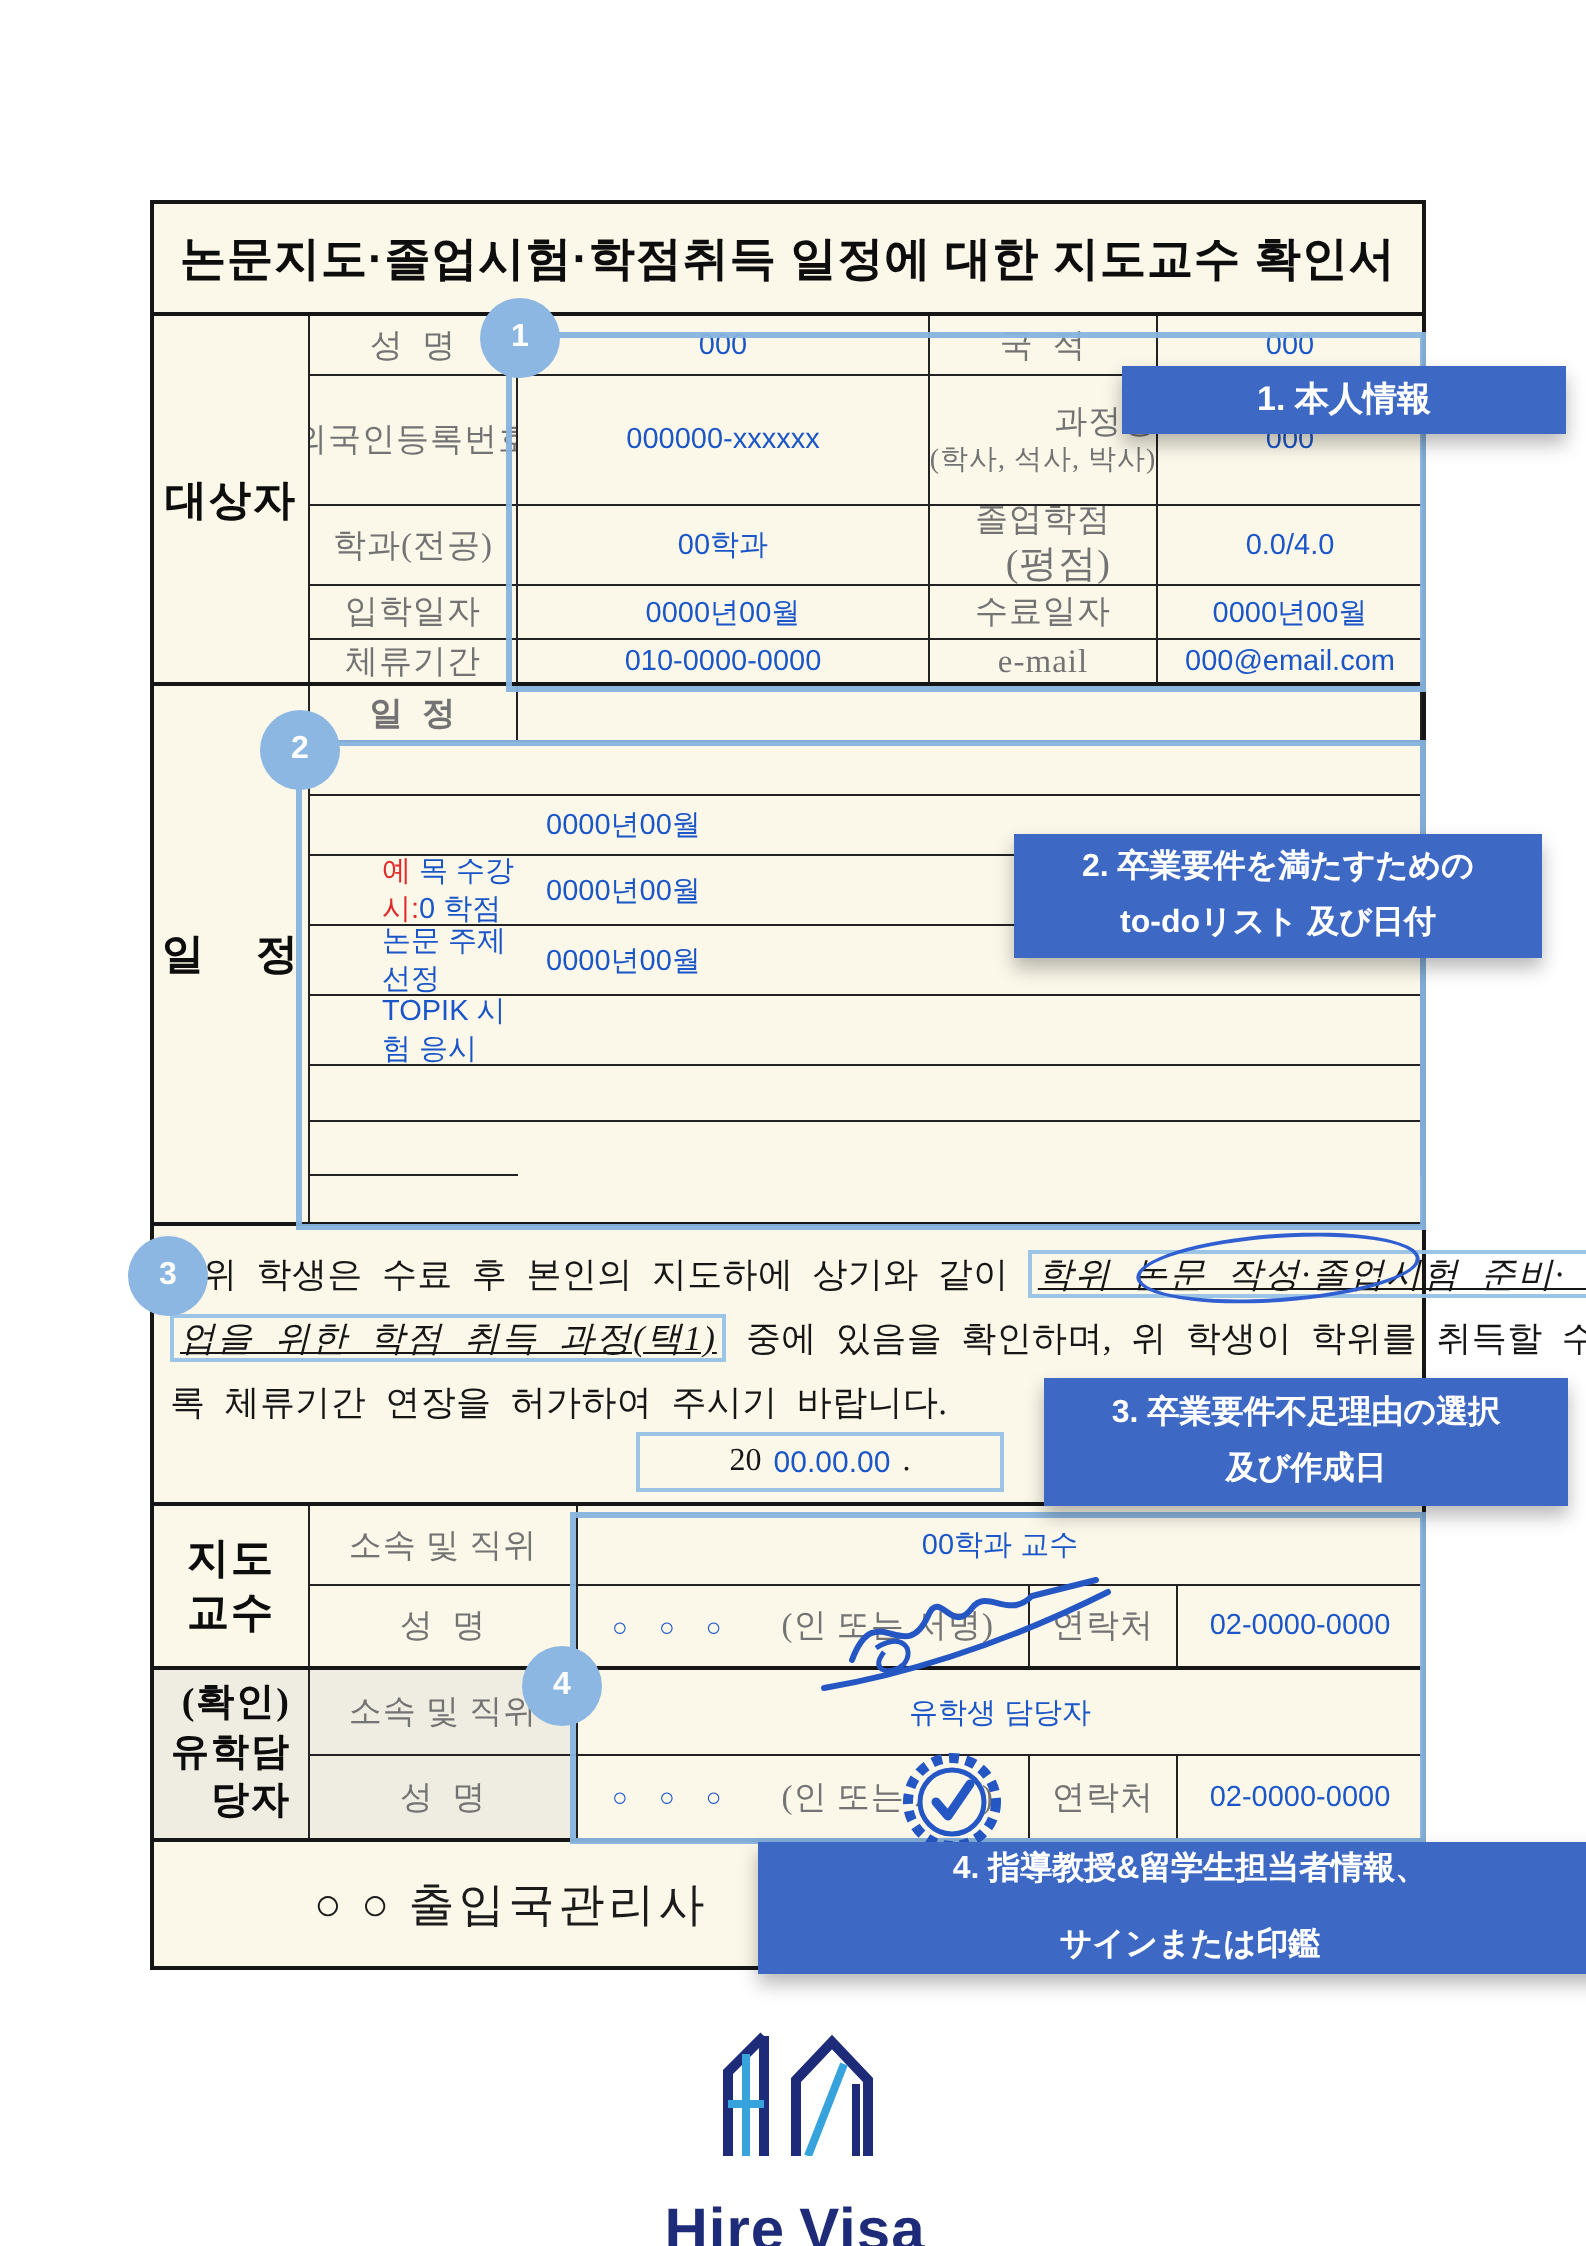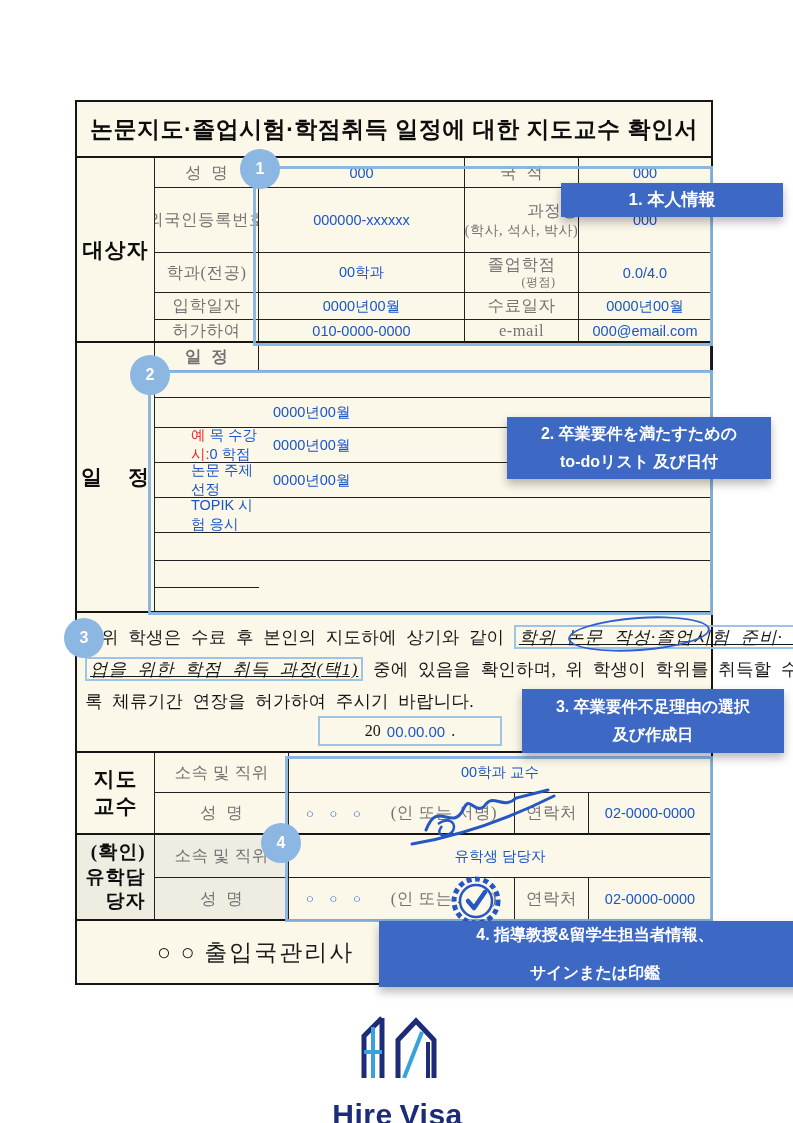--- a/index.html
+++ b/index.html
@@ -142,41 +142,41 @@
           <span class="v">000</span>
         </div>
 
       <div class="cell">
           <span class="lbl">학과(전공)</span>
         </div>
       <div class="cell">
           <span class="v">00학과</span>
         </div>
       <div class="cell">
-        <span class="lbl lbl2"><span>졸업학점</span><span style="font-size:12px">(평점)</span></span>
+        <span class="lbl lbl2"><span>졸업학점</span><span style="font-size:19px">(평점)</span></span>
       </div>
       <div class="cell nr">
           <span class="v">0.0/4.0</span>
         </div>
 
       <div class="cell">
           <span class="lbl">입학일자</span>
         </div>
       <div class="cell">
           <span class="v">0000년00월</span>
         </div>
       <div class="cell">
           <span class="lbl">수료일자</span>
         </div>
       <div class="cell nr">
           <span class="v">0000년00월</span>
         </div>
 
       <div class="cell nb">
-          <span class="lbl">허가하여</span>
+          <span class="lbl">체류기간</span>
         </div>
       <div class="cell nb">
           <span class="v">010-0000-0000</span>
         </div>
       <div class="cell nb">
           <span class="lbl">e-mail</span>
         </div>
       <div class="cell nr nb">
           <span class="v">000@email.com</span>
         </div>

